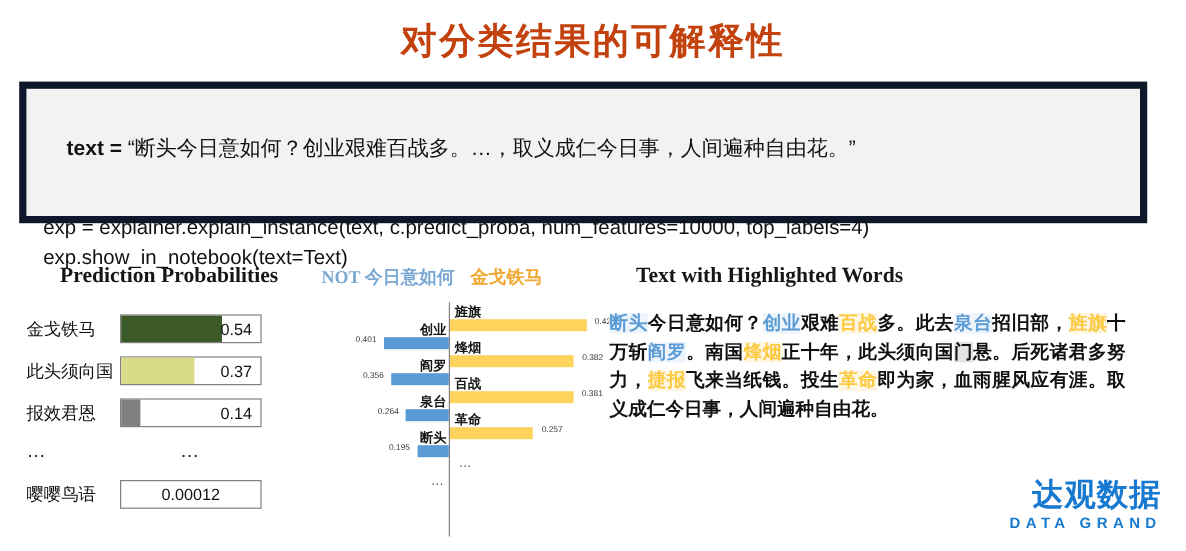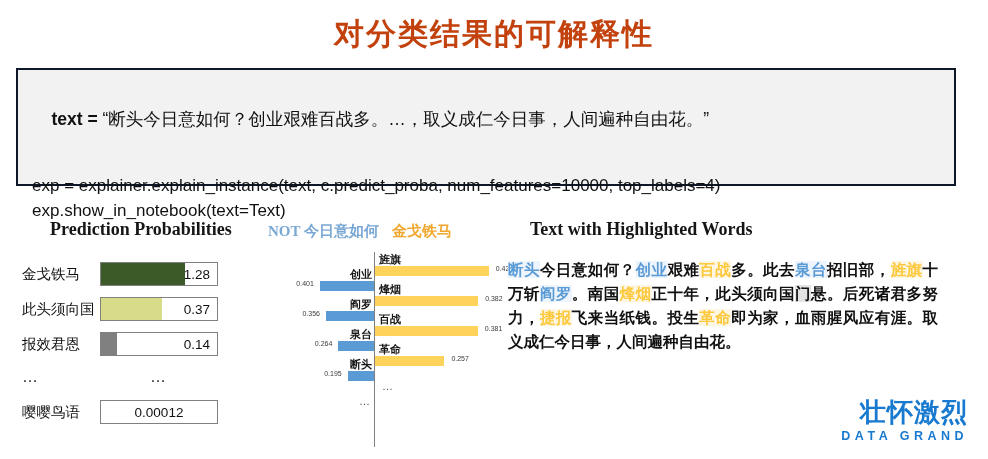--- a/index.html
+++ b/index.html
@@ -18,21 +18,21 @@
     font-size:30px;
     font-weight:600;
     color:#c2410c;
     letter-spacing:2px;
   }
   
   #code-block{
     position:absolute;left:16px;top:68px;
     width:940px;height:118px;
     background:#f2f2f2;
-    border:2px solid #0f172a;
+    border:6px solid #0f172a;
     box-sizing:border-box;
     padding:12px 15px 0 14px;
   }
   .code-line{
     font-family:"Liberation Sans", sans-serif;
     font-size:17px;
     color:#111;
     line-height:25px;
     white-space:pre;
   }
@@ -166,21 +166,21 @@
   <div class="code-line">exp.show_in_notebook(text=Text)</div>
 </div>
 
 <div class="panel-heading" id="pp-heading">Prediction Probabilities</div>
 
 <div id="pred-prob-list">
   <div class="pp-row">
     <div class="pp-label">金戈铁马</div>
     <div class="pp-barbox">
       <div class="pp-fill" style="width: 72%; background: rgb(60, 90, 40);"></div>
-      <div class="pp-value">1.28</div>
+      <div class="pp-value">0.54</div>
     </div>
   </div>
   <div class="pp-row">
     <div class="pp-label">此头须向国</div>
     <div class="pp-barbox">
       <div class="pp-fill" style="width: 53%; background: rgb(216, 219, 136);"></div>
       <div class="pp-value">0.37</div>
     </div>
   </div>
   <div class="pp-row">
@@ -254,15 +254,15 @@
     </div>
     <div class="lime-row" style="top: 135px;">
       <div class="lime-dots" style="right: 128px; top: 8px;">…</div>
     </div>
   </div>
 
 <div class="panel-heading" id="twh-heading">Text with Highlighted Words</div>
 <div id="highlight-text"><span class="hl-blue">断头</span><span>今日意如何？</span><span class="hl-blue">创业</span><span>艰难</span><span class="hl-yellow">百战</span><span>多。此去</span><span class="hl-blue">泉台</span><span>招旧部，</span><span class="hl-yellow">旌旗</span><span>十万斩</span><span class="hl-blue">阎罗</span><span>。南国</span><span class="hl-yellow">烽烟</span><span>正十年，此头须向国</span><span class="hl-gray">门</span><span>悬。后死诸君多努力，</span><span class="hl-yellow">捷报</span><span>飞来当纸钱。投生</span><span class="hl-yellow">革命</span><span>即为家，血雨腥风应有涯。取义成仁今日事，人间遍种自由花。</span></div>
 
 <div id="logo">
-  <div id="logo-cn">壮怀激烈</div>
+  <div id="logo-cn">达观数据</div>
   <div id="logo-en">DATA GRAND</div>
 </div>
 
 </body></html>

